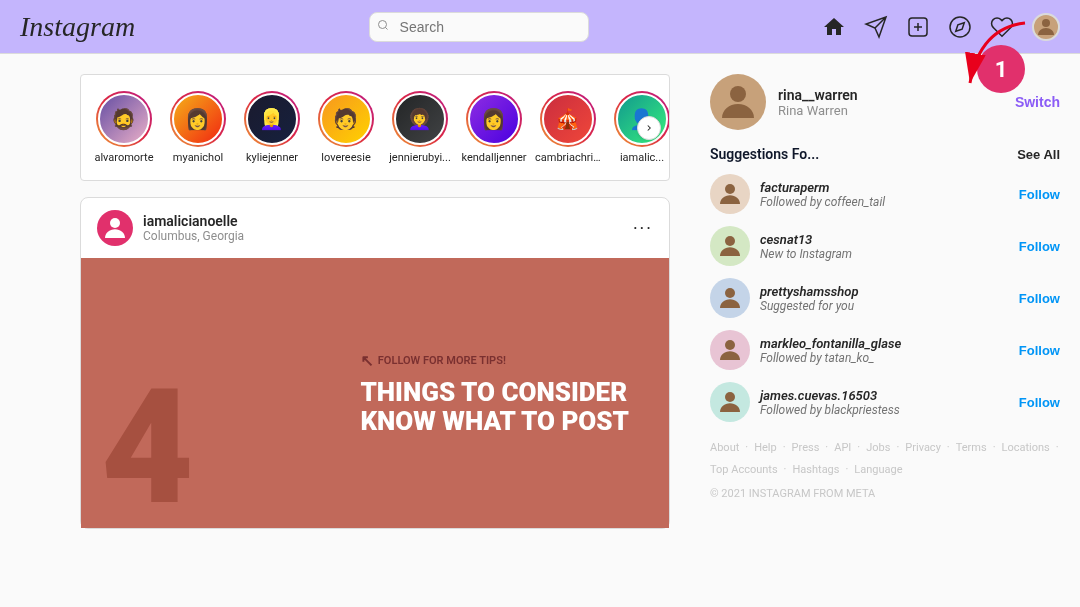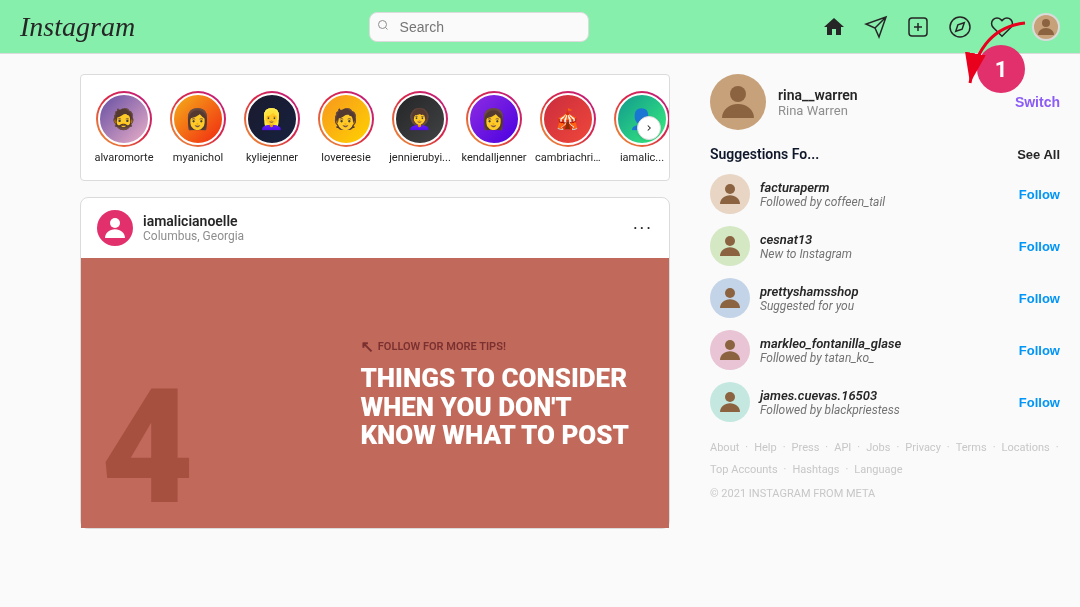--- a/index.html
+++ b/index.html
@@ -7,21 +7,21 @@
       font-family: -apple-system, BlinkMacSystemFont, 'Segoe UI', Roboto, Helvetica, Arial, sans-serif;
       background: #fafafa;
       width: 1080px;
       height: 607px;
       overflow: hidden;
       position: relative;
     }
 
     
     .header {
-      background: #86efac;
+      background: #c4b5fd;
       border-bottom: 1px solid #dbdbdb;
       height: 54px;
       display: flex;
       align-items: center;
       justify-content: space-between;
       padding: 0 20px;
       position: fixed;
       top: 0; left: 0; right: 0;
       z-index: 100;
     }
@@ -583,21 +583,20 @@
       <div class="post-image">
         <div class="post-image-content">
           <div class="post-big-number">4</div>
           <div class="post-text-content">
             <div class="post-follow-text">
               <span class="post-follow-arrow">↖</span>
               <span>FOLLOW FOR MORE TIPS!</span>
             </div>
             <div class="post-title-main">
               <div>THINGS TO CONSIDER</div>
-              <div>WHEN YOU DON'T</div>
               <div>KNOW WHAT TO POST</div>
             </div>
           </div>
         </div>
       </div>
     </div>
 
   </div>
 
   <div class="sidebar">

